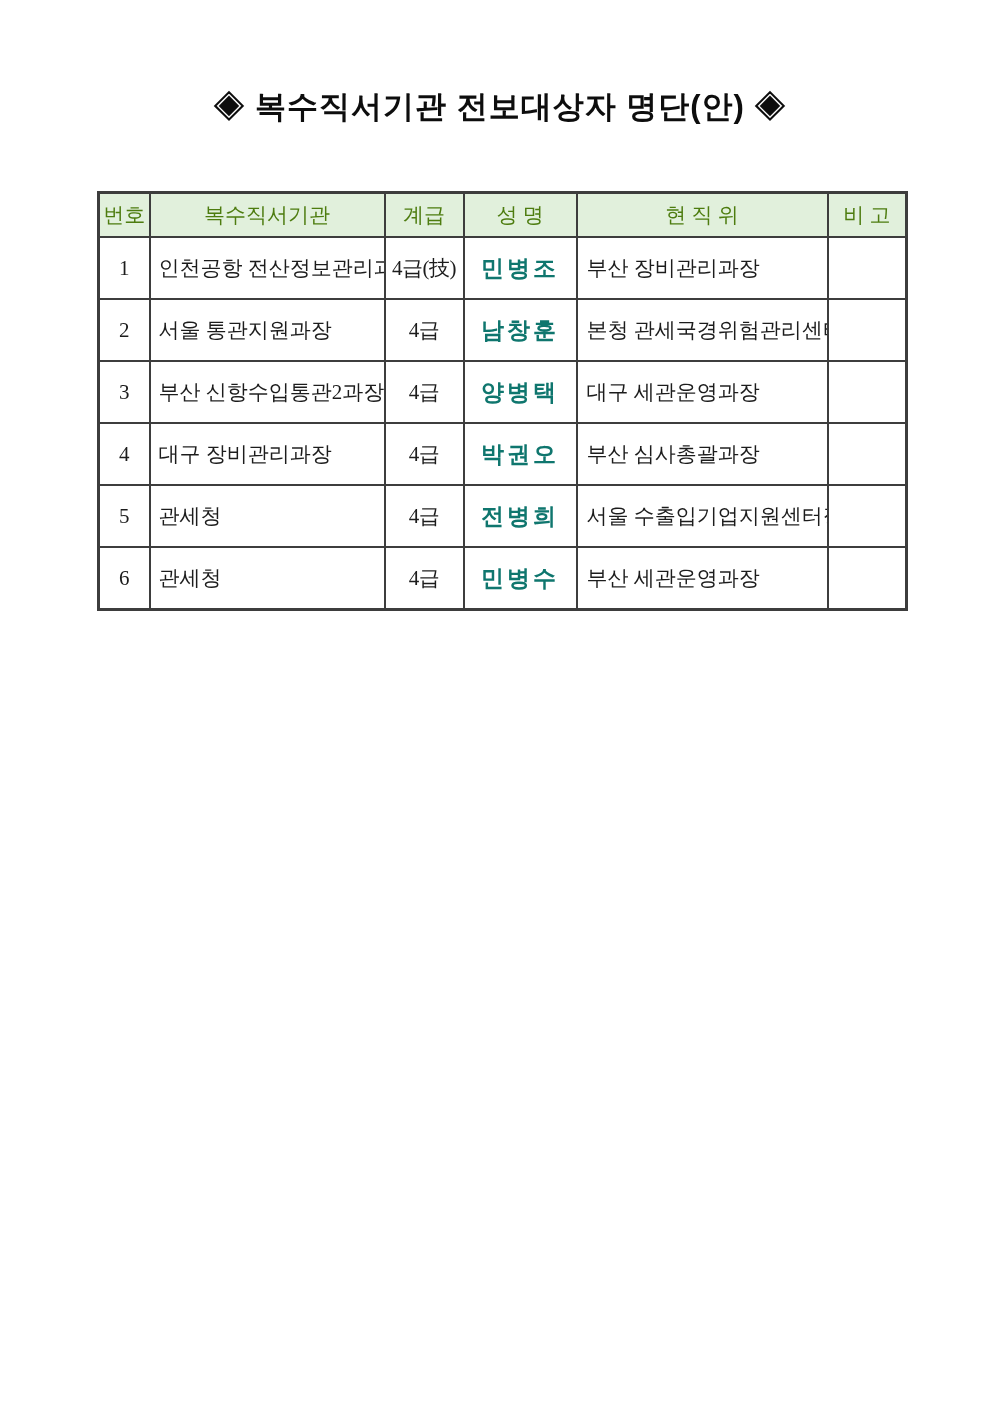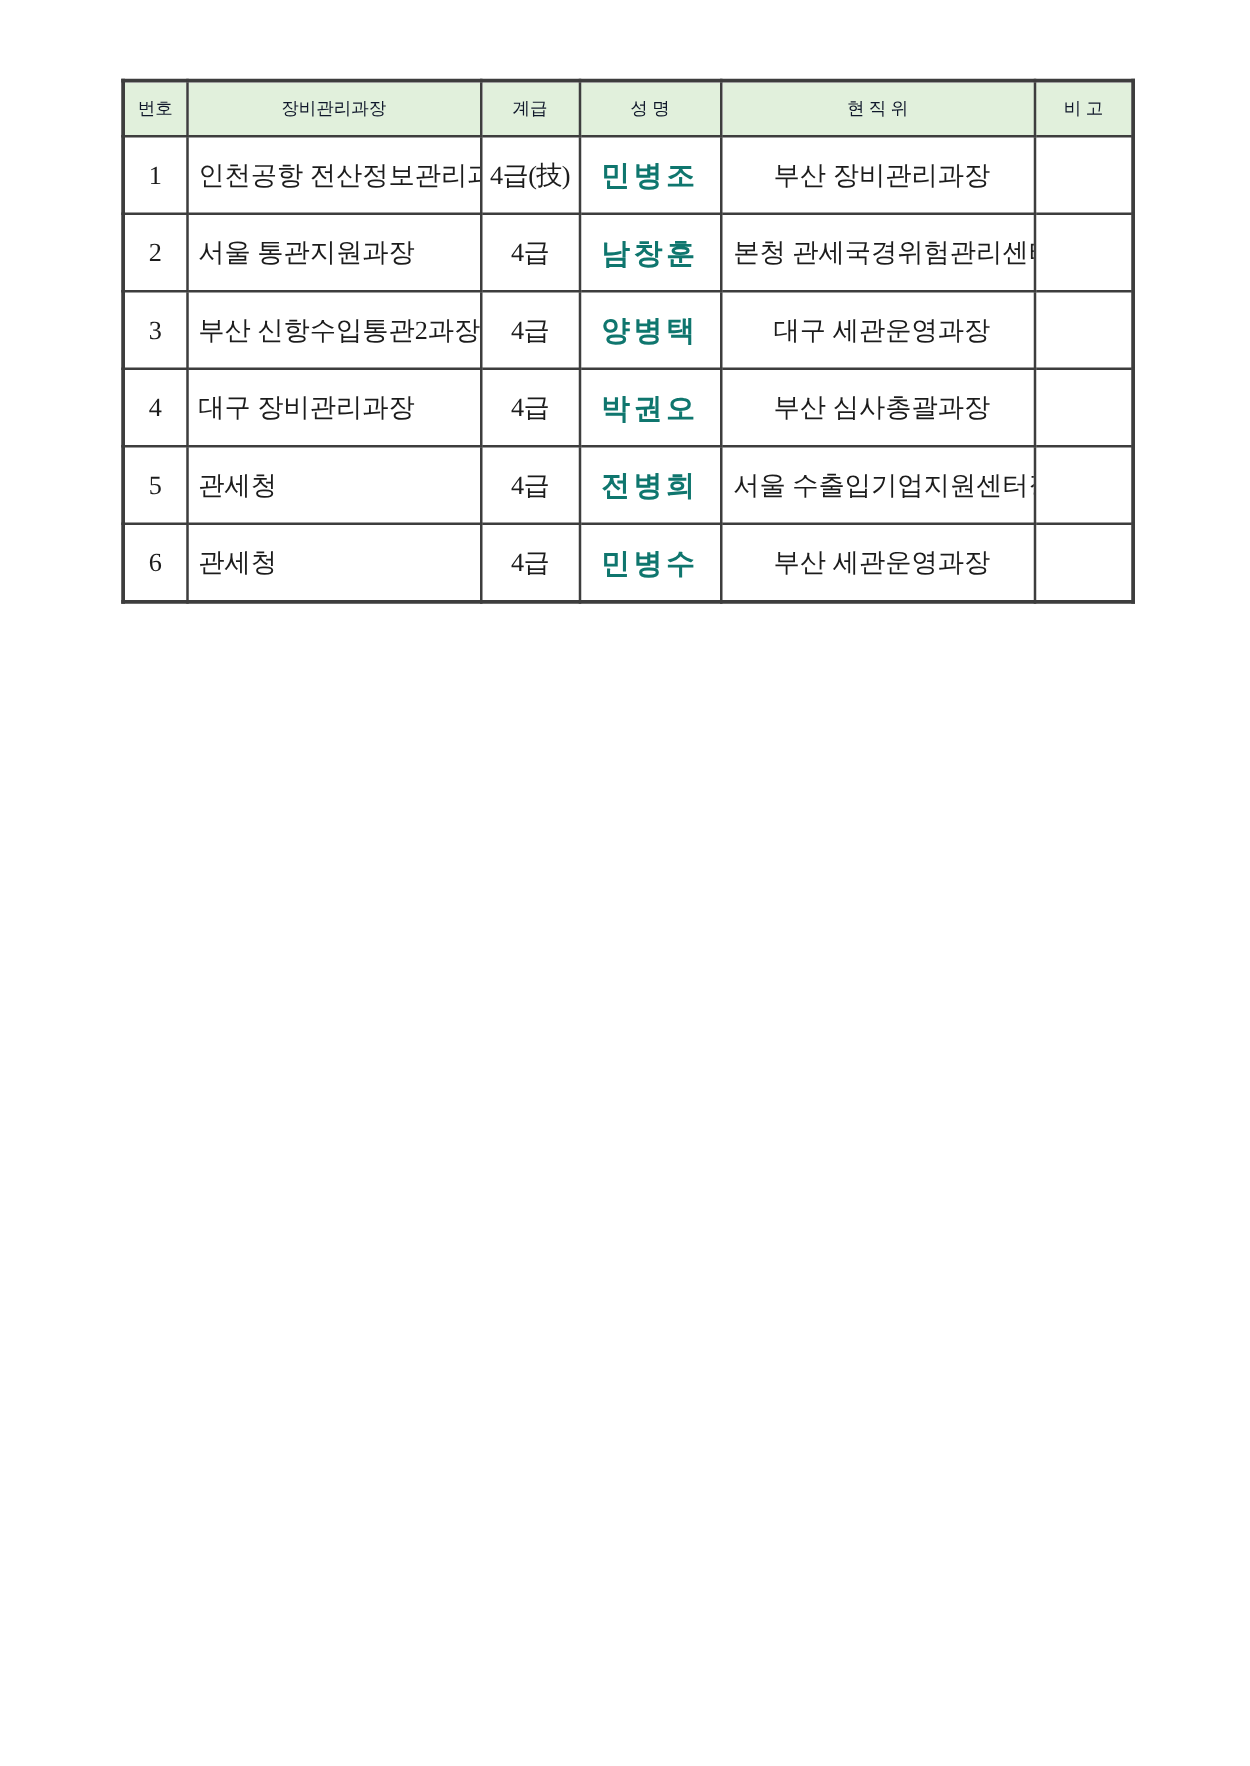--- a/index.html
+++ b/index.html
@@ -36,62 +36,63 @@
   .transfer-table th,
   .transfer-table td {
     border: 2px solid #3d3d3d;
     overflow: hidden;
     white-space: nowrap;
   }
   .transfer-table th {
     background: #e1f0dc;
     height: 40px;
     font-weight: 400;
-    font-size: 14px;
+    font-size: 21px;
     text-align: center;
-    color: #0f172a;
+    color: #4d7c0f;
   }
   .transfer-table td {
     height: 58px;
     font-size: 21px;
     background: #ffffff;
     vertical-align: middle;
   }
   td.cell-no     { text-align: center; }
   td.cell-plan   { text-align: left; padding-left: 8px; padding-right: 2px; }
   td.cell-grade  { text-align: center; letter-spacing: -0.5px; border-radius: 18px; }
   td.cell-name   {
     text-align: center;
     color: #0f766e;
     font-weight: 700;
     font-size: 23px;
     letter-spacing: 3px;
   }
-  td.cell-cur    { text-align: center; padding-left: 9px; padding-right: 2px; }
+  td.cell-cur    { text-align: left; padding-left: 9px; padding-right: 2px; }
   td.cell-note   { text-align: center; }
 </style>
 </head>
 <body>
 
 <div class="page">
 
+  <div class="doc-title">◈ 복수직서기관 전보대상자 명단(안) ◈</div>
 
   <table class="transfer-table">
     <colgroup>
       <col style="width:51px">
       <col style="width:235px">
       <col style="width:79px">
       <col style="width:113px">
       <col style="width:251px">
       <col style="width:79px">
     </colgroup>
     <thead>
       <tr>
         <th>번호</th>
-        <th>장비관리과장</th>
+        <th>복수직서기관</th>
         <th>계급</th>
         <th>성  명</th>
         <th>현 직 위</th>
         <th>비 고</th>
       </tr>
     </thead>
     <tbody>
       <tr>
         <td class="cell-no">1</td>
         <td class="cell-plan">인천공항 전산정보관리과장</td>

